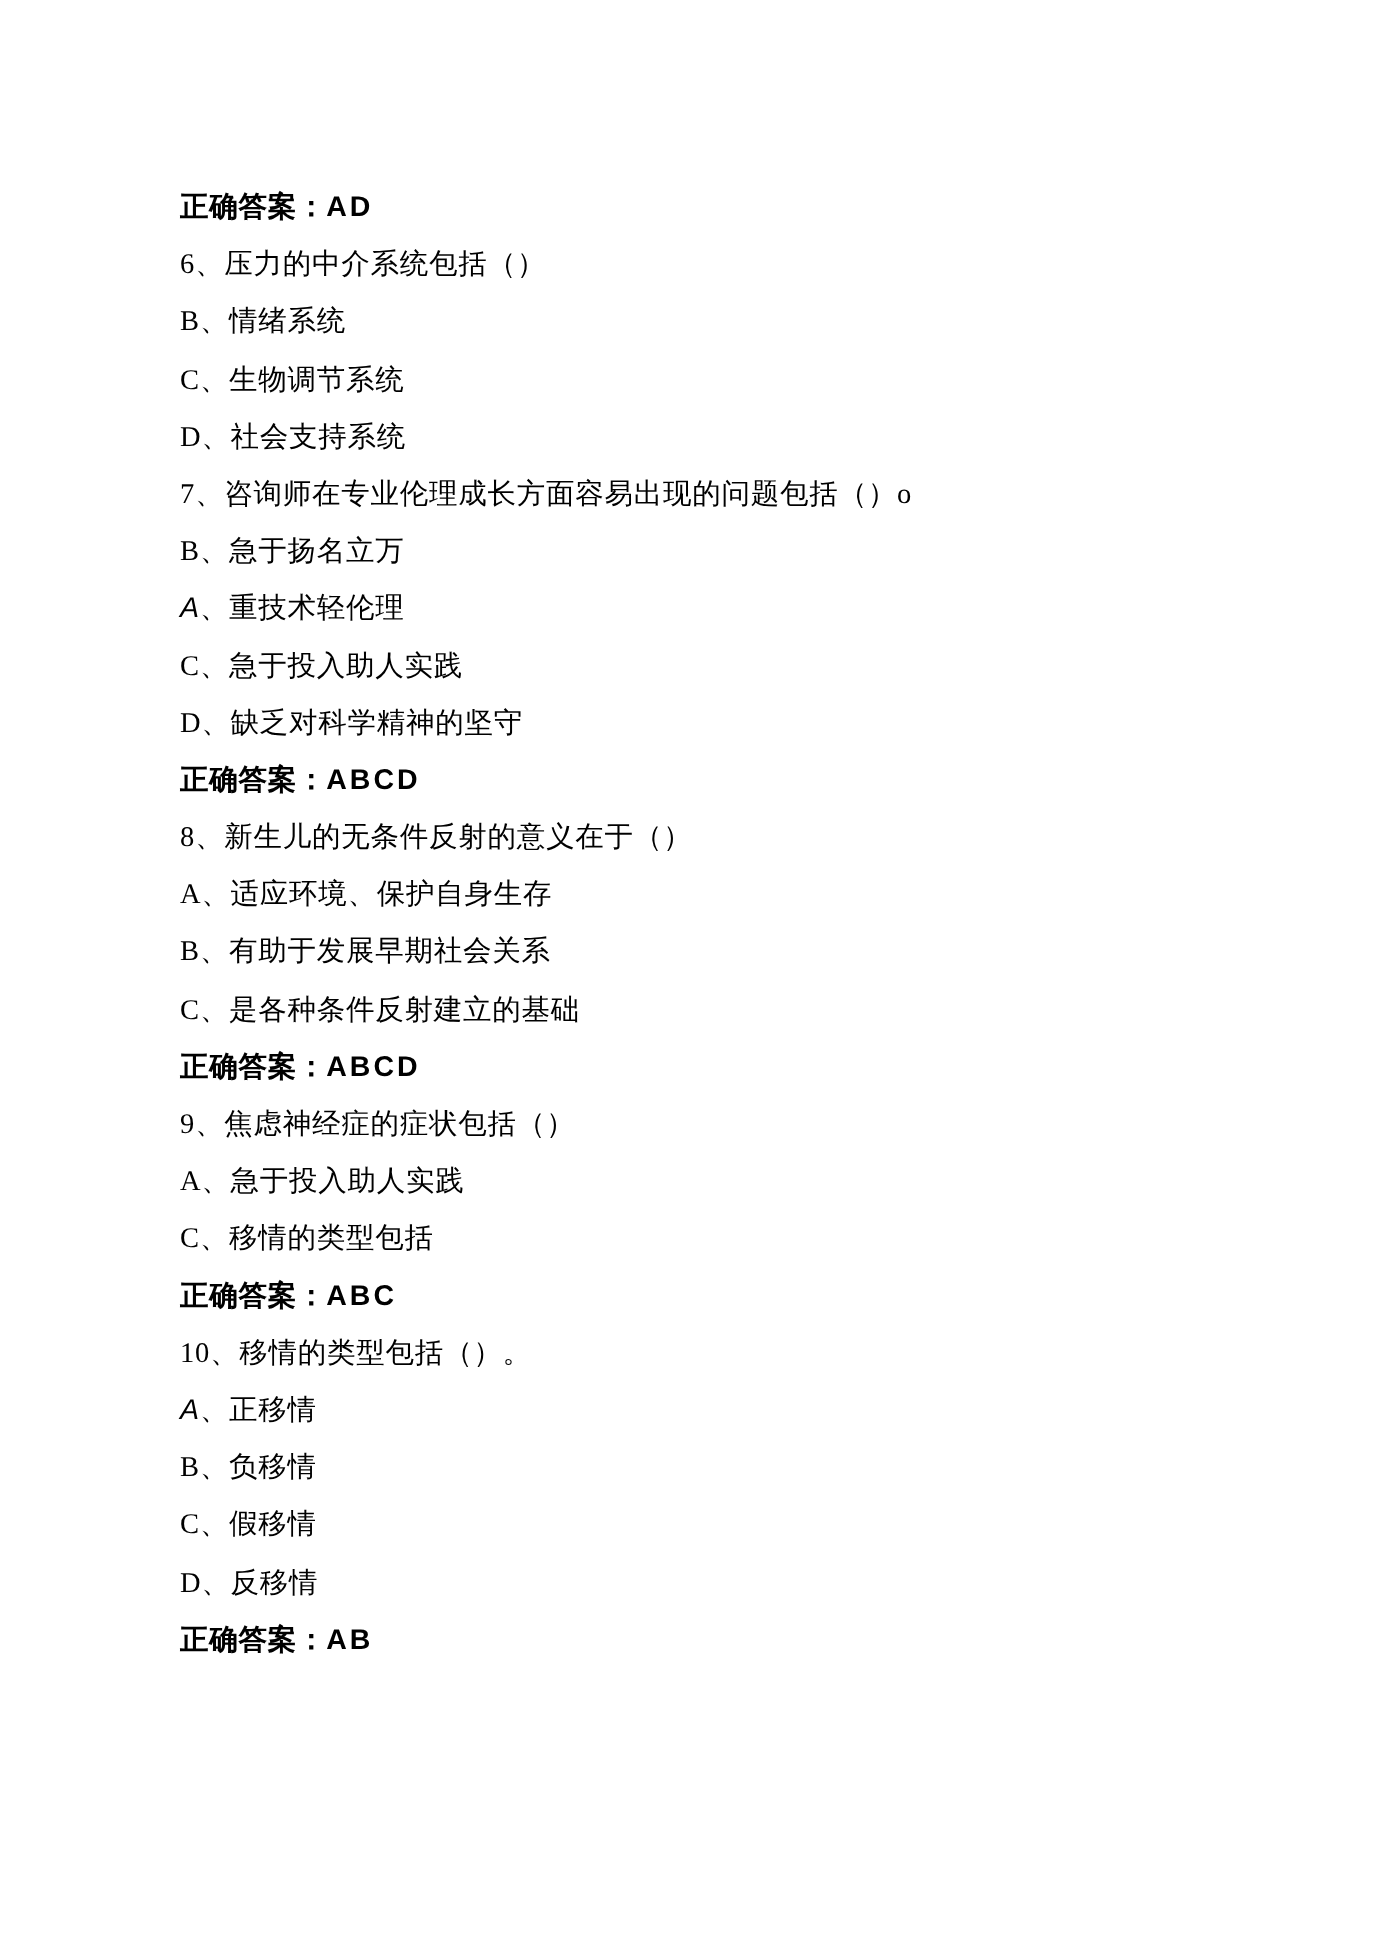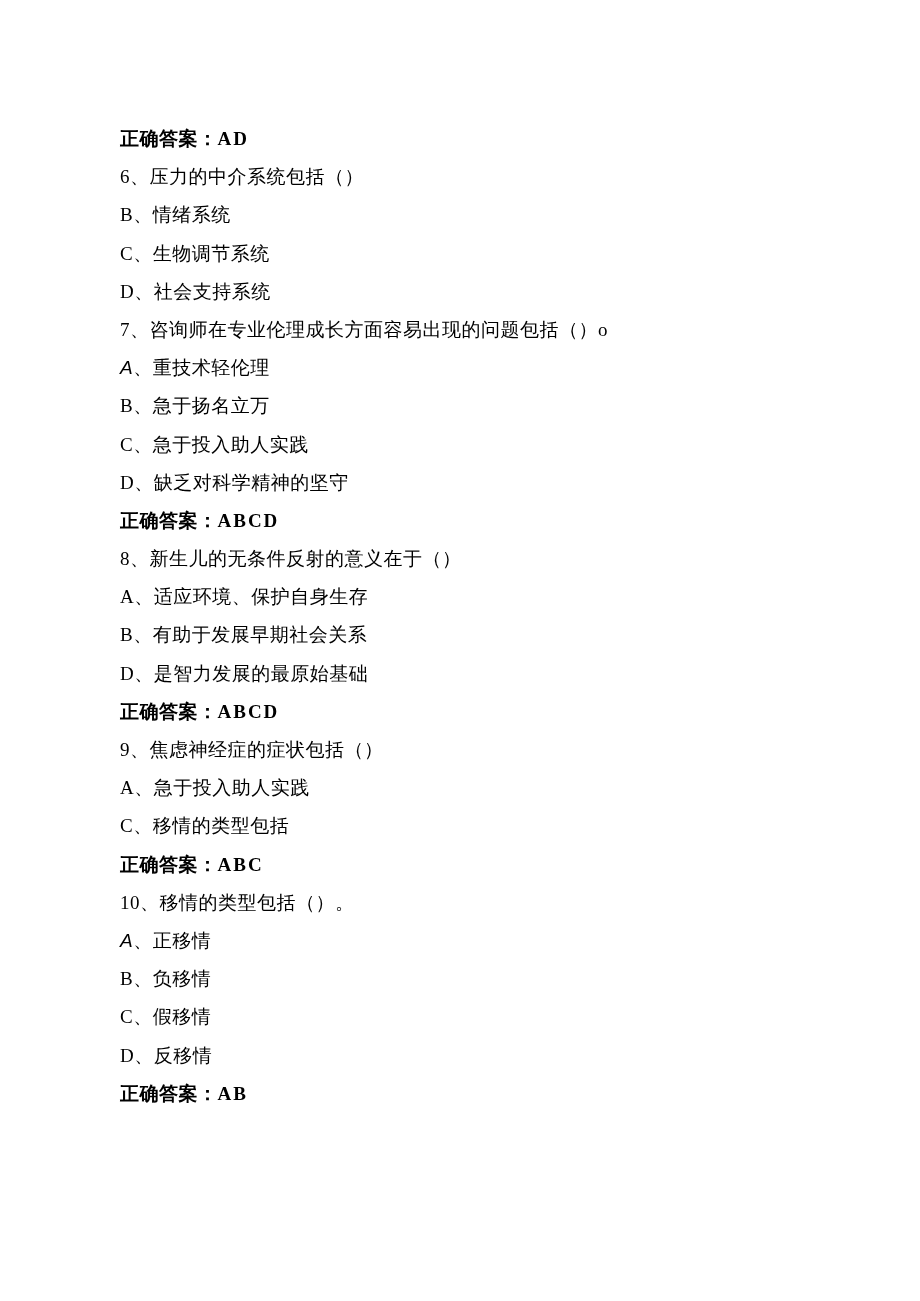--- a/index.html
+++ b/index.html
@@ -18,21 +18,21 @@
       line-height: 2.01;
       letter-spacing: 0.5px;
       color: #000000;
       white-space: nowrap;
     }
     .answer-label {
       font-family: "SimSun", "宋体", serif;
       font-weight: bold;
     }
     .answer-value {
-      font-family: Liberation Serif, serif;
+      font-family: Liberation Sans, sans-serif;
       font-weight: bold;
       letter-spacing: 2px;
     }
     .italic-a {
       font-style: italic;
       font-family: Arial, sans-serif;
     }
   </style>
 </head>
 <body>
@@ -43,35 +43,35 @@
     <span class="answer-label">正确答案：</span><span class="answer-value">AD</span>
   </div>
 
   <div class="line">6、压力的中介系统包括（）</div>
   <div class="line">B、情绪系统</div>
   <div class="line">C、生物调节系统</div>
   <div class="line">D、社会支持系统</div>
 
 
   <div class="line">7、咨询师在专业伦理成长方面容易出现的问题包括（）o</div>
+  <div class="line">B、急于扬名立万</div>
   <div class="line">
     <span class="italic-a">A</span><span>、重技术轻伦理</span>
   </div>
-  <div class="line">B、急于扬名立万</div>
   <div class="line">C、急于投入助人实践</div>
   <div class="line">D、缺乏对科学精神的坚守</div>
 
   <div class="line">
     <span class="answer-label">正确答案：</span><span class="answer-value">ABCD</span>
   </div>
 
   <div class="line">8、新生儿的无条件反射的意义在于（）</div>
   <div class="line">A、适应环境、保护自身生存</div>
   <div class="line">B、有助于发展早期社会关系</div>
-  <div class="line">D、是智力发展的最原始基础</div>
+  <div class="line">C、是各种条件反射建立的基础</div>
 
   <div class="line">
     <span class="answer-label">正确答案：</span><span class="answer-value">ABCD</span>
   </div>
 
   <div class="line">9、焦虑神经症的症状包括（）</div>
   <div class="line">A、急于投入助人实践</div>
   <div class="line">C、移情的类型包括</div>
 
   <div class="line">

